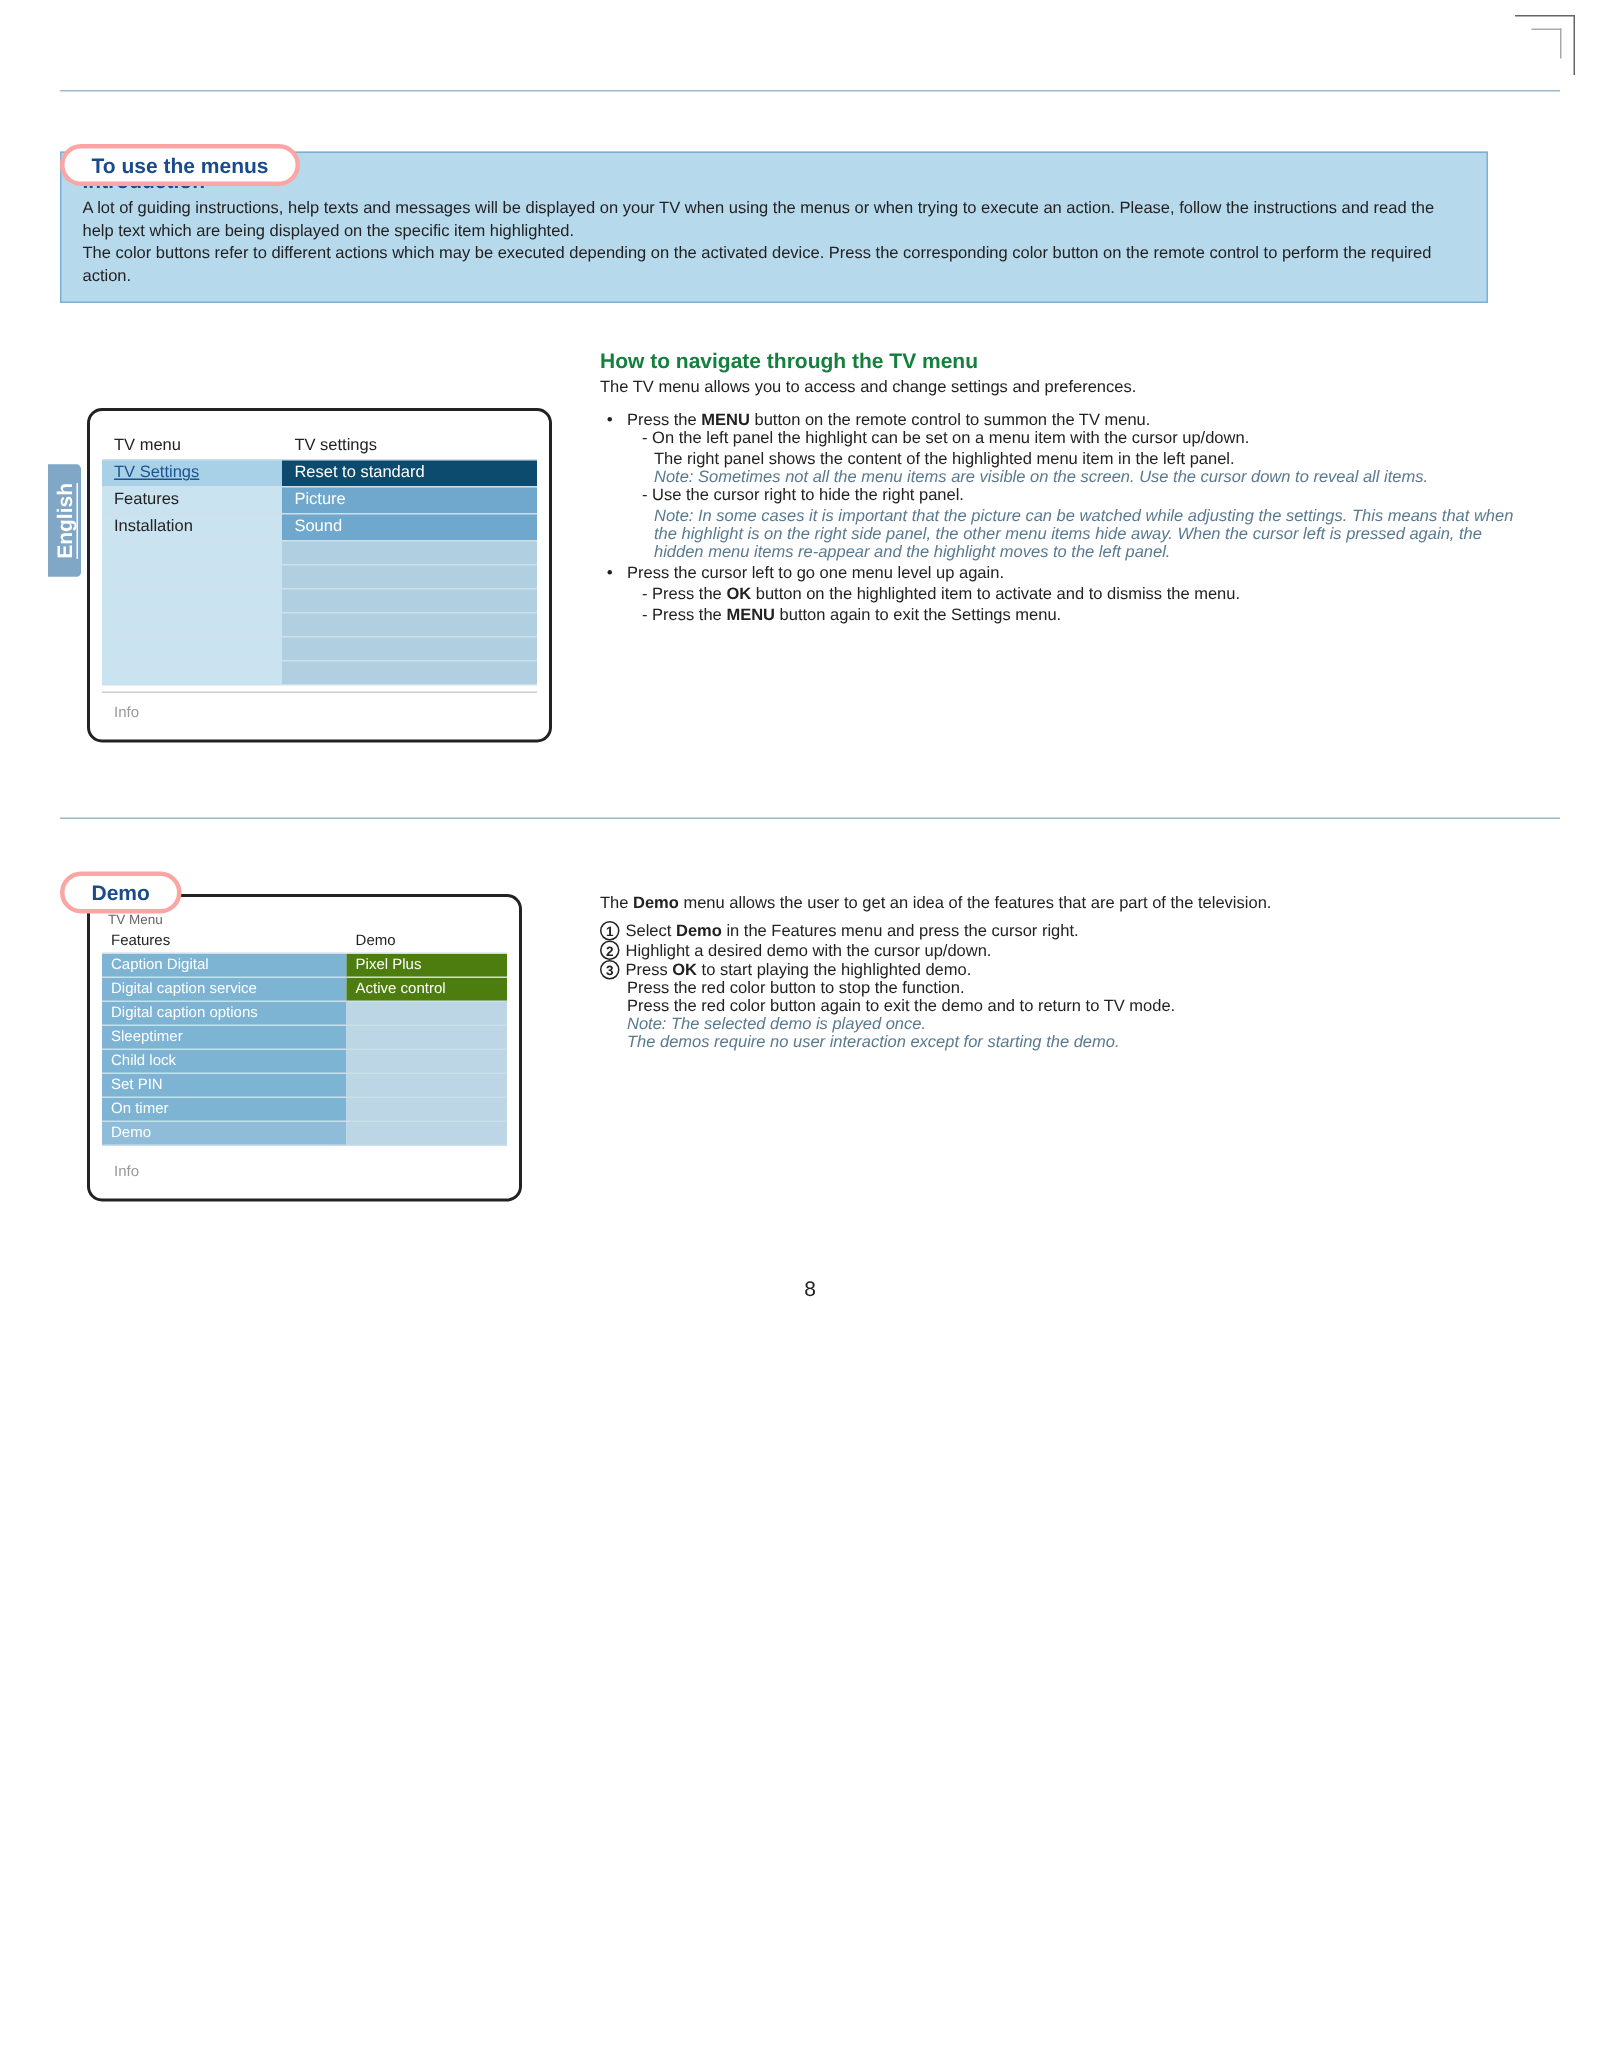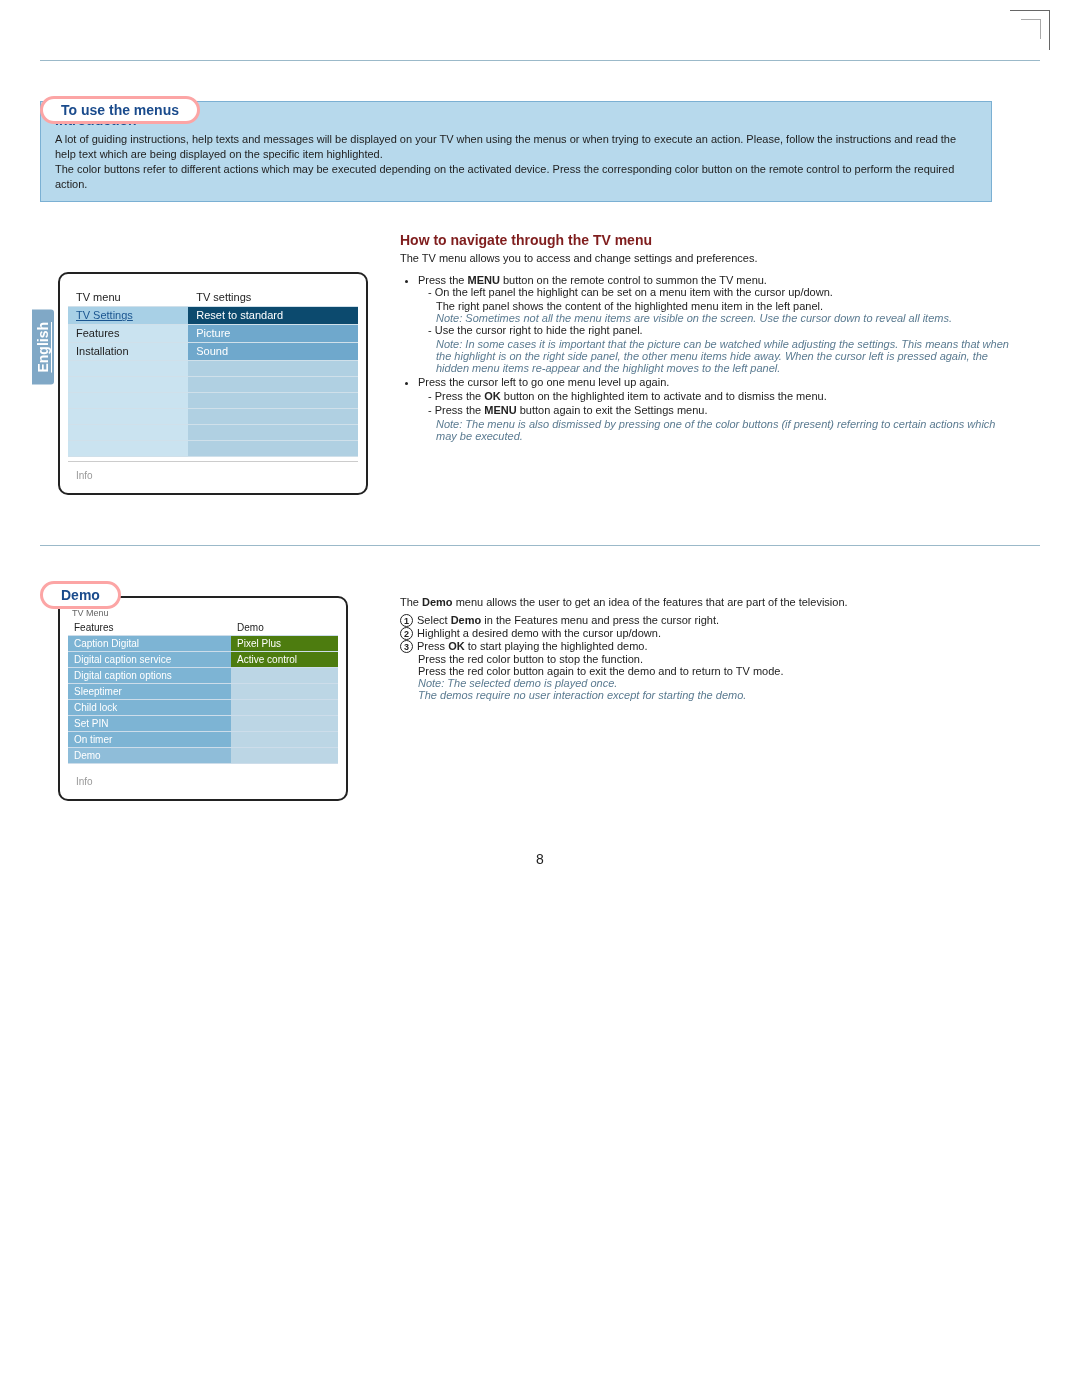--- a/index.html
+++ b/index.html
@@ -121,21 +121,21 @@
   .menu-table .empty-row td { height: 16px; }
   .menu-info {
     color: #999;
     font-size: 10px;
     padding: 8px 8px 2px 8px;
     border-top: 1px solid #ccc;
     margin-top: 4px;
   }
   
   .right-col h3 {
-    color: #7f1d1d;
+    color: #15803d;
     font-size: 14px;
     margin-bottom: 4px;
   }
   .right-col .lead { font-size: 11px; margin-bottom: 10px; }
   .right-col ul { list-style: disc; padding-left: 18px; font-size: 11px; }
   .right-col ul li { margin-bottom: 2px; }
   .sub-dash { padding-left: 10px; font-size: 11px; margin-bottom: 2px; }
   .sub-dash::before { content: "- "; }
   .note { font-style: italic; color: #5a7a90; font-size: 11px; }
   .indent { padding-left: 18px; }
@@ -264,21 +264,20 @@
           <div class="indent">The right panel shows the content of the highlighted menu item in the left panel.</div>
           <div class="indent note">Note: Sometimes not all the menu items are visible on the screen. Use the cursor down to reveal all items.</div>
           <div class="sub-dash">Use the cursor right to hide the right panel.</div>
           <div class="indent note">Note: In some cases it is important that the picture can be watched while adjusting the settings. This means that when the highlight is on the right side panel, the other menu items hide away.  When the cursor left is pressed again, the hidden menu items re-appear and the highlight moves to the left panel.</div>
         </li>
         <li>Press the cursor left to go one menu level up again.</li>
       </ul>
       <div class="indent">
         <div class="sub-dash">Press the <b>OK</b> button on the highlighted item to activate and to dismiss the menu.</div>
         <div class="sub-dash">Press the <b>MENU</b> button again to exit the Settings menu.</div>
-        <div class="indent note">Note: The menu is also dismissed by pressing one of the color buttons (if present) referring to certain actions which may be executed.</div>
       </div>
     </div>
   </div>
 
   <hr class="section-hr">
   <div class="pill-wrap">
     <div class="pill">Demo</div>
   </div>
 
   <div class="cols" style="margin-top:20px">

